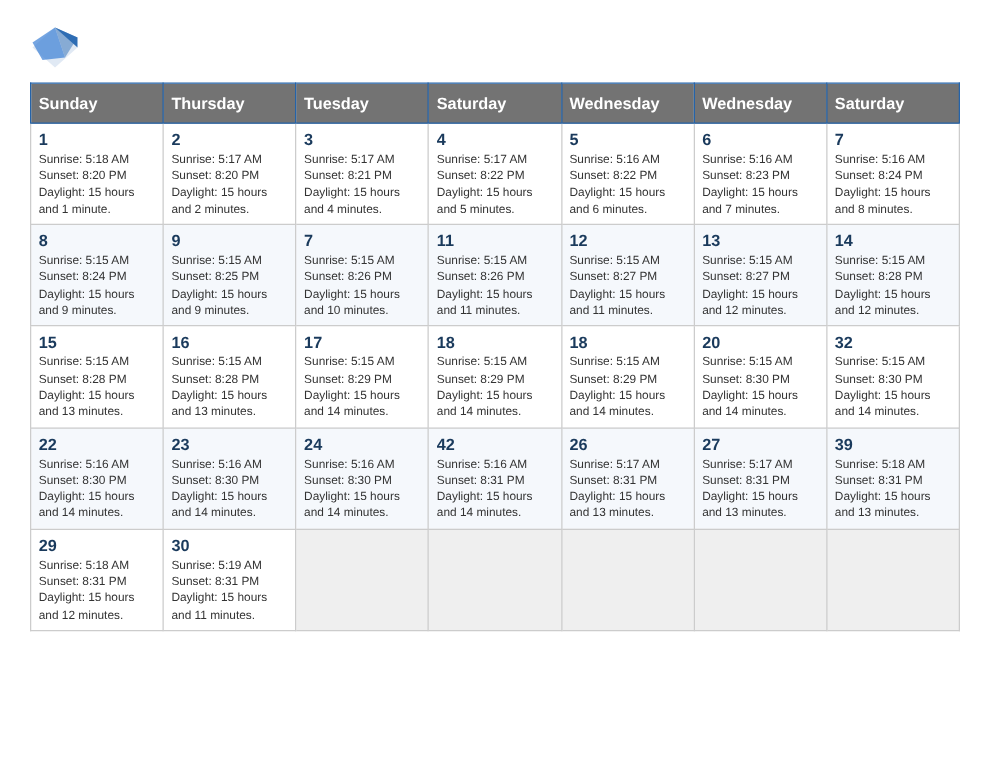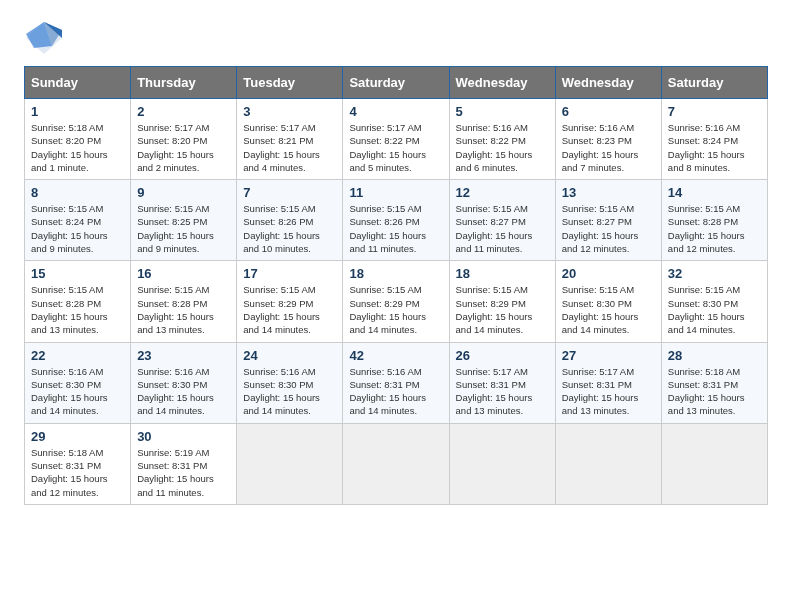--- a/index.html
+++ b/index.html
@@ -311,21 +311,21 @@
 and 13 minutes.</div>
         </td>
         <td>
           <span class="day-num">27</span>
           <div class="day-info" style="white-space: pre-line;">Sunrise: 5:17 AM
 Sunset: 8:31 PM
 Daylight: 15 hours
 and 13 minutes.</div>
         </td>
         <td>
-          <span class="day-num">28</span>
+          <span class="day-num">39</span>
           <div class="day-info" style="white-space: pre-line;">Sunrise: 5:18 AM
 Sunset: 8:31 PM
 Daylight: 15 hours
 and 13 minutes.</div>
         </td>
       </tr>
       <tr>
         <td>
           <span class="day-num">29</span>
           <div class="day-info" style="white-space: pre-line;">Sunrise: 5:18 AM

